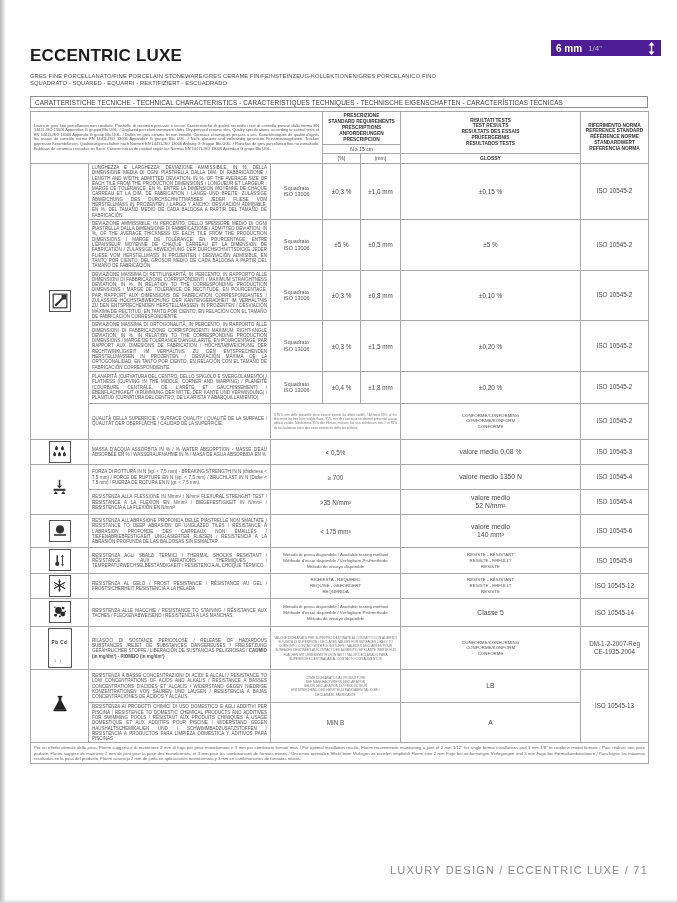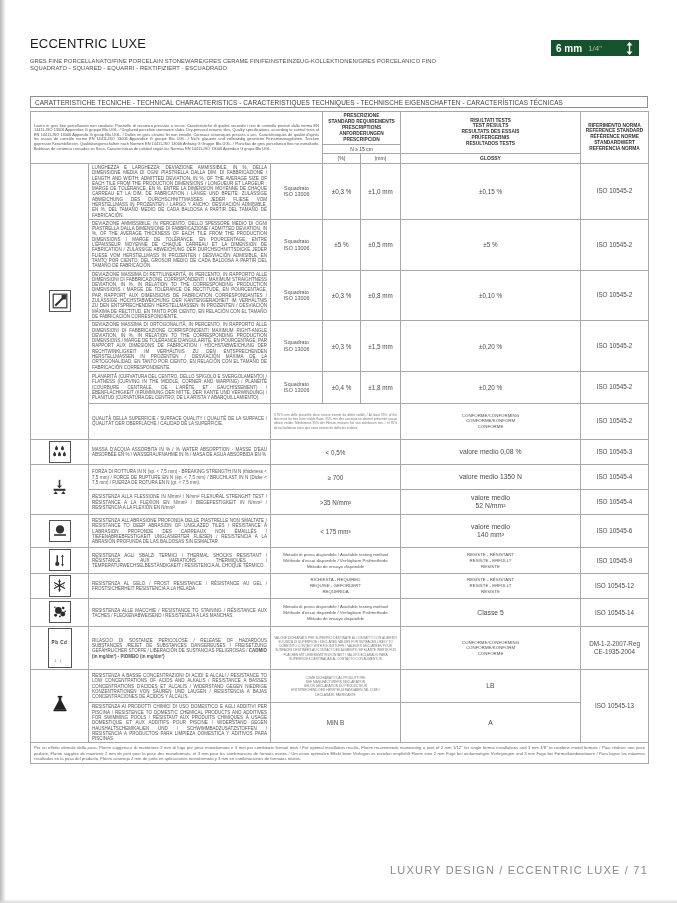--- a/index.html
+++ b/index.html
@@ -4,24 +4,24 @@
 <style>
   html,body{margin:0;padding:0;}
   body{width:677px;height:903px;background:#fdfdfd;font-family:"Liberation Sans",sans-serif;color:#444;}
   .page{position:relative;width:677px;height:903px;background:#fff;overflow:hidden;}
   .edge-shadow{position:absolute;left:0;top:0;width:6px;height:100%;
     background:linear-gradient(90deg,#b9b9b9,rgba(255,255,255,0));}
   .bottom-shadow{position:absolute;left:0;bottom:0;width:100%;height:4px;
     background:linear-gradient(0deg,#d9d9d9,rgba(255,255,255,0));}
 
   .hdr{position:absolute;left:30px;top:34px;width:500px;}
-  .title{font-size:13px;font-weight:normal;color:#1c1c1c;letter-spacing:.2px;margin:2px 0 7px 0;}
+  .title{font-size:17px;font-weight:bold;color:#1c1c1c;letter-spacing:.2px;margin:12px 0 7px 0;}
   .sub{font-size:5.8px;color:#4f4f4f;line-height:7.2px;letter-spacing:.1px;}
 
-  .badge{position:absolute;left:551px;top:40px;width:88px;height:16px;background:#14532d;
+  .badge{position:absolute;left:551px;top:40px;width:110px;height:16px;background:#4c1d95;
     display:flex;align-items:center;padding:0 5px;box-sizing:border-box;}
   .badge .mm{color:#fff;font-weight:bold;font-size:10px;}
   .badge .inch{color:#b9b9b9;font-size:8px;margin-left:6px;flex:1;}
   .badge svg{display:block;}
 
   .titlebar{position:absolute;left:30px;top:96px;width:618px;height:12px;border:1px solid #8f8f8f;
     box-sizing:border-box;font-size:6.4px;color:#3f3f3f;display:flex;align-items:center;padding-left:4px;
     letter-spacing:.1px;background:#fff;}
 
   table.spec{position:absolute;left:30px;top:111px;width:618px;border-collapse:collapse;table-layout:fixed;background:#fff;}

